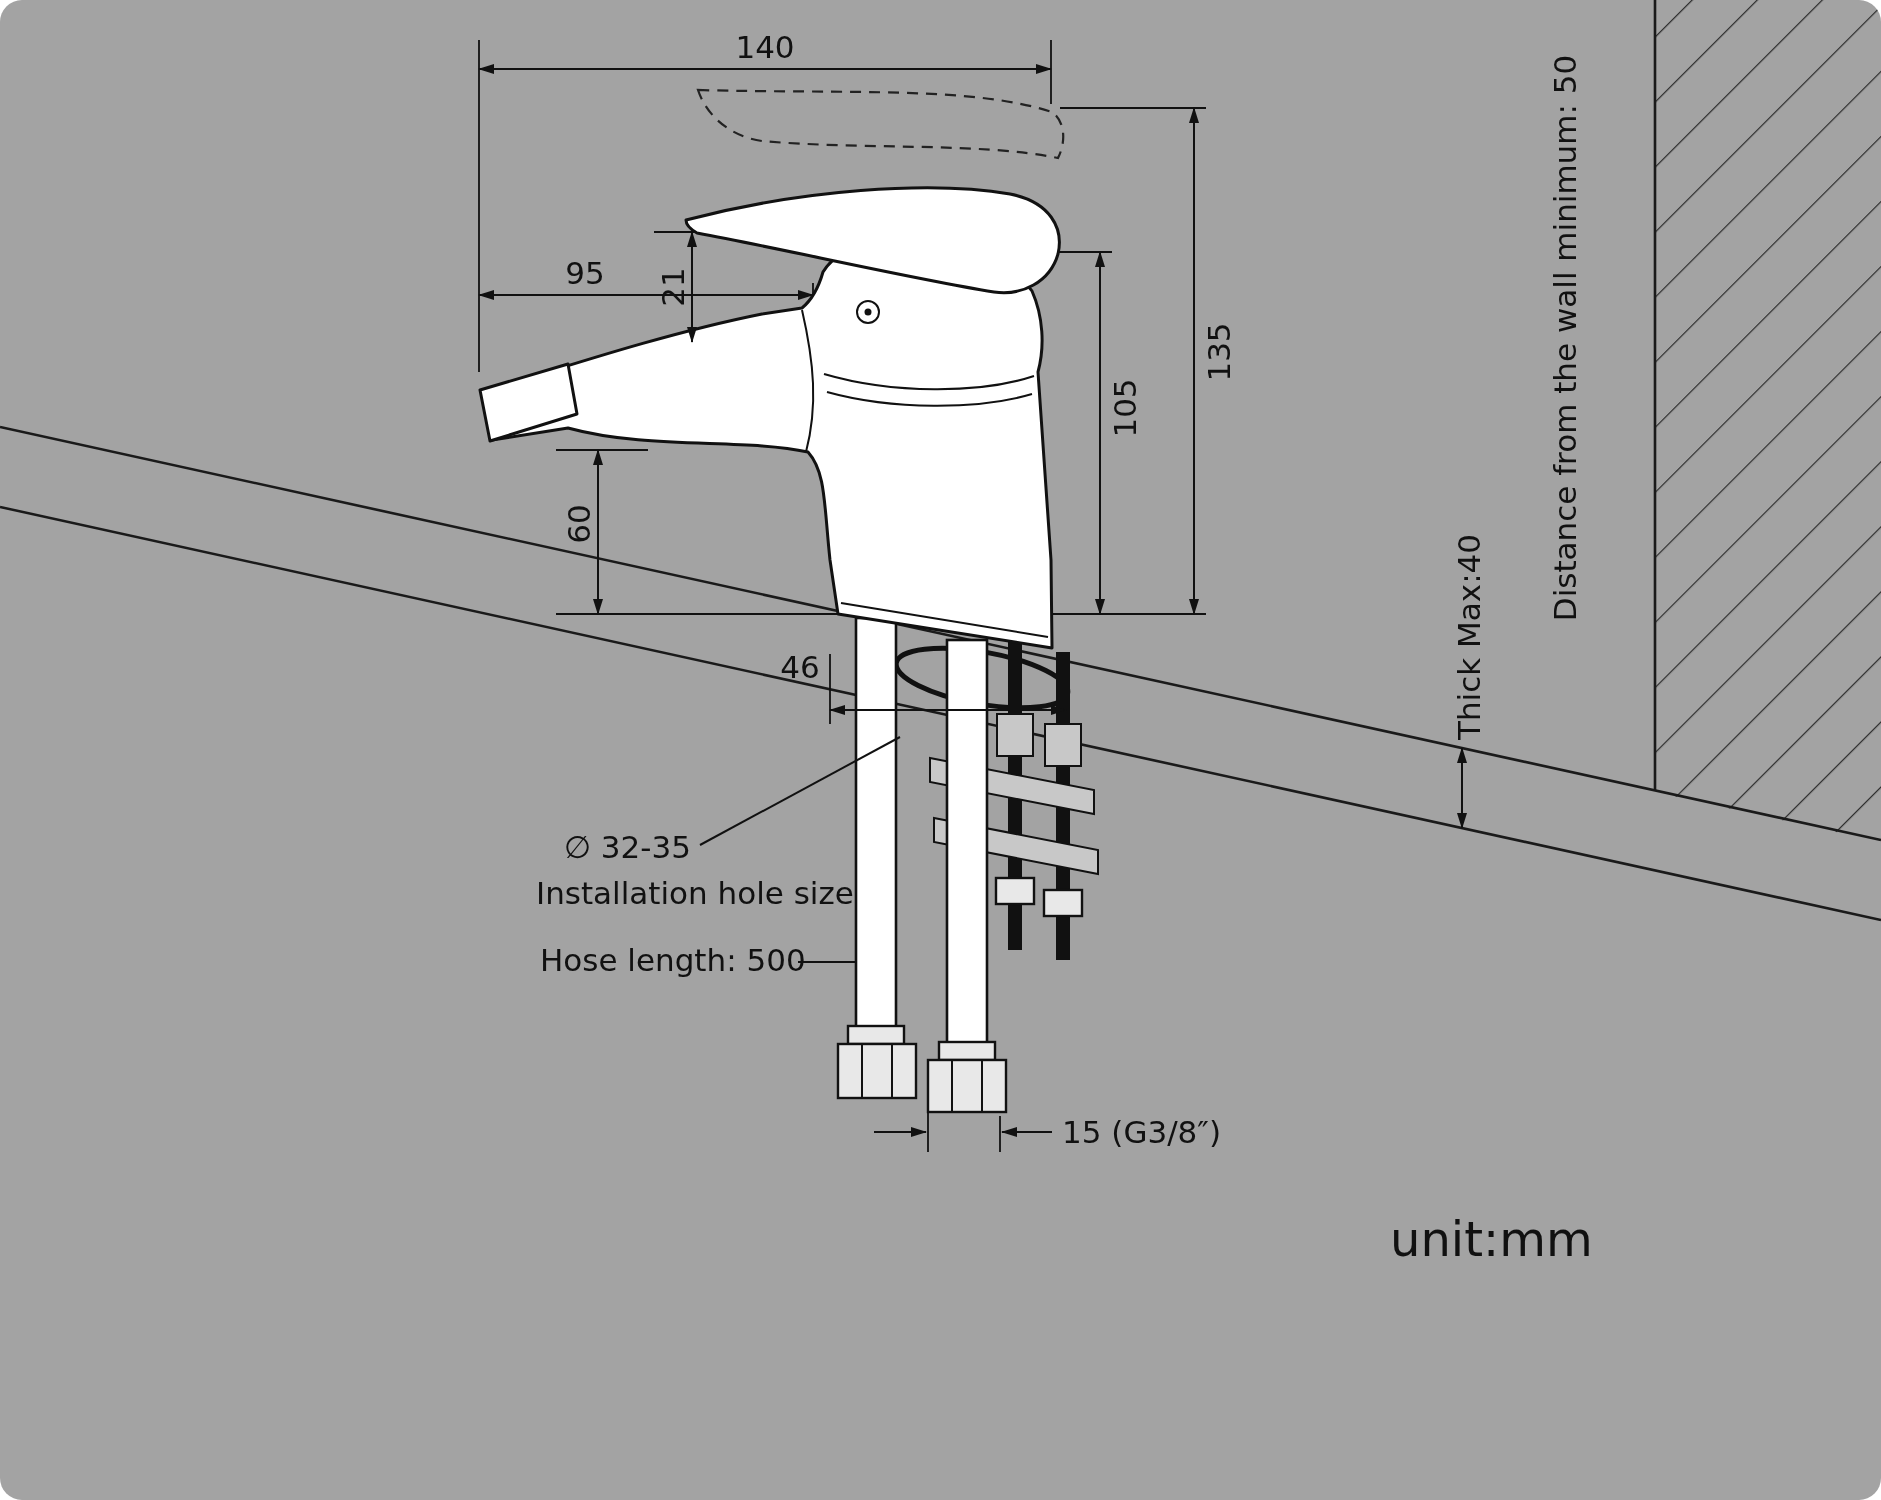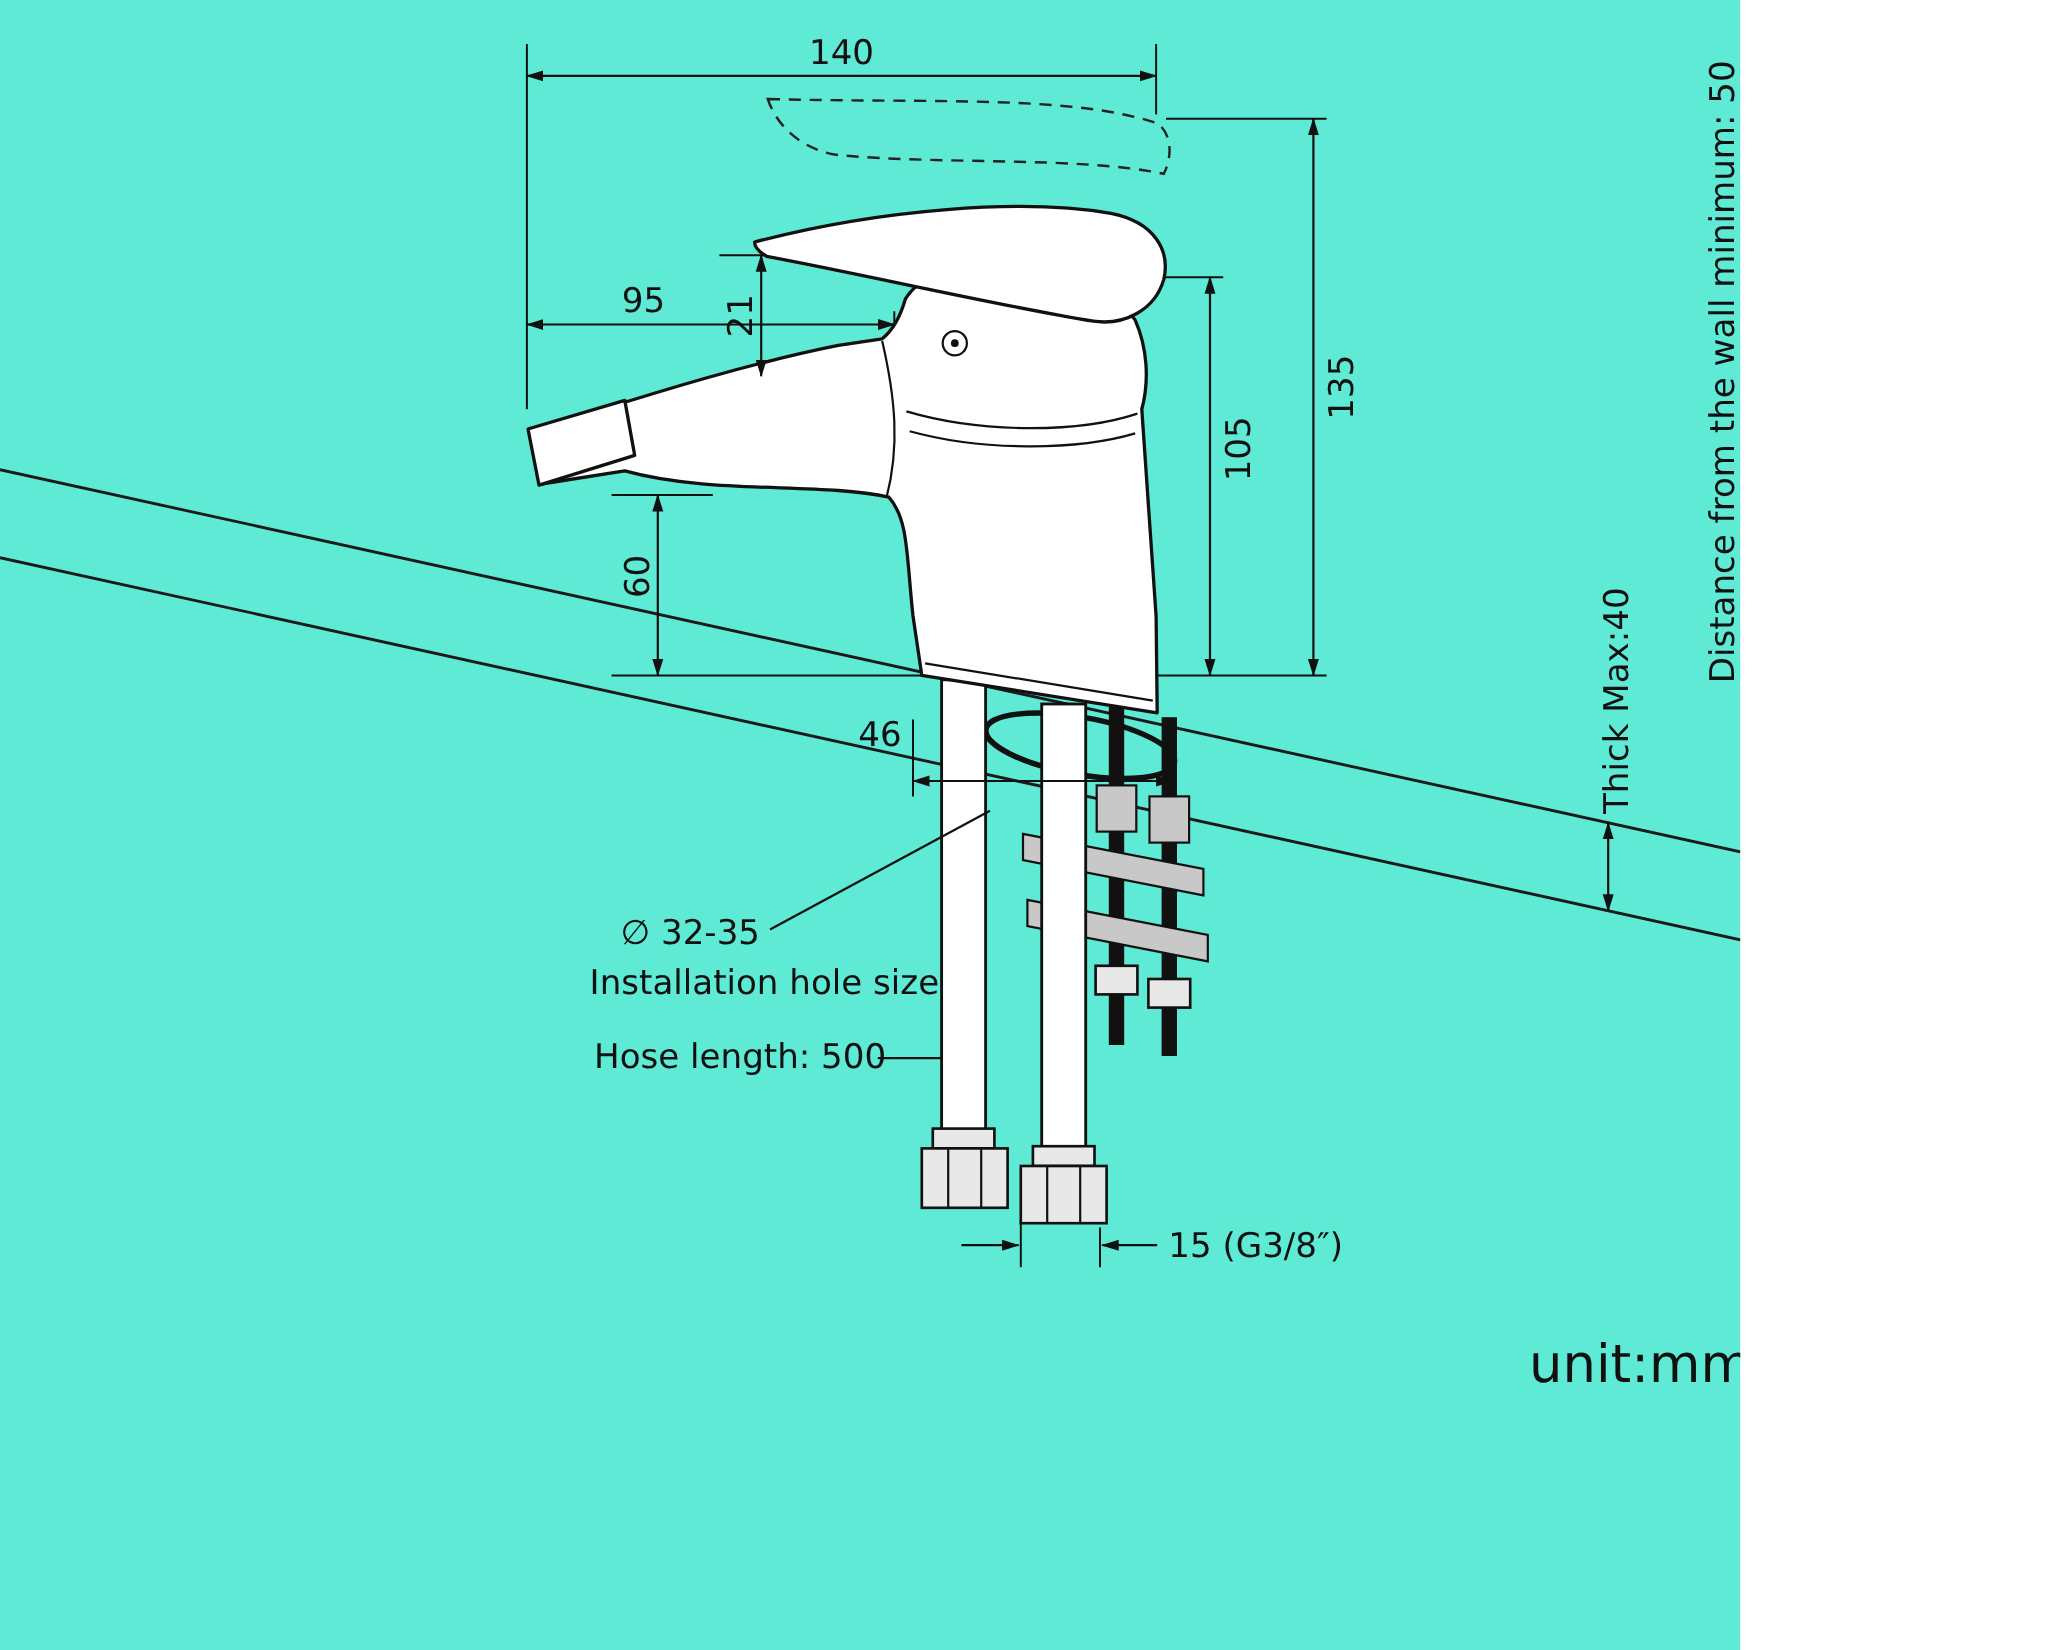--- a/index.html
+++ b/index.html
@@ -1,16 +1,16 @@
 <!DOCTYPE html>
 <html><head>
 <meta charset="utf-8">
 <style>
   html,body{margin:0;padding:0;background:#ffffff;}
-  .canvas{width:1582px;height:1500px;position:relative;background:#5eead4;overflow:hidden;}
+  .canvas{width:1881px;height:1500px;position:relative;background:#a3a3a3;overflow:hidden;border-radius:22px;}
   svg{display:block;}
   text{font-family:"DejaVu Sans","Liberation Sans",sans-serif;fill:#111;}
   .dim-label{font-size:31px;}
   .unit-label{font-size:48px;}
   .outline{fill:#ffffff;stroke:#111;stroke-width:3;stroke-linejoin:round;}
   .detail{fill:none;stroke:#111;stroke-width:2;}
   .dimline{fill:none;stroke:#111;stroke-width:2;}
   .extline{fill:none;stroke:#111;stroke-width:1.8;}
   .leader{fill:none;stroke:#111;stroke-width:2;}
   .scene{fill:none;stroke:#1a1a1a;stroke-width:2.6;}

